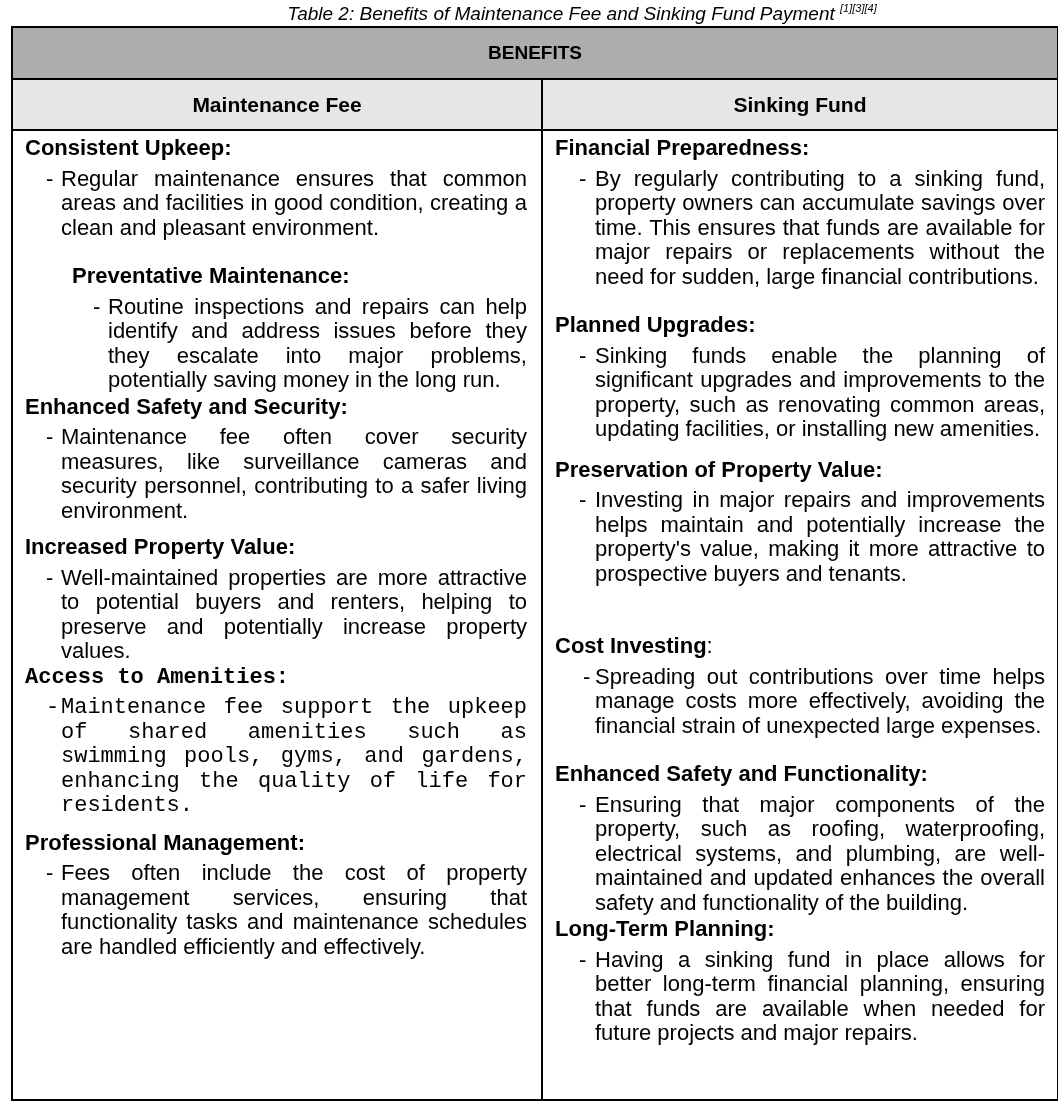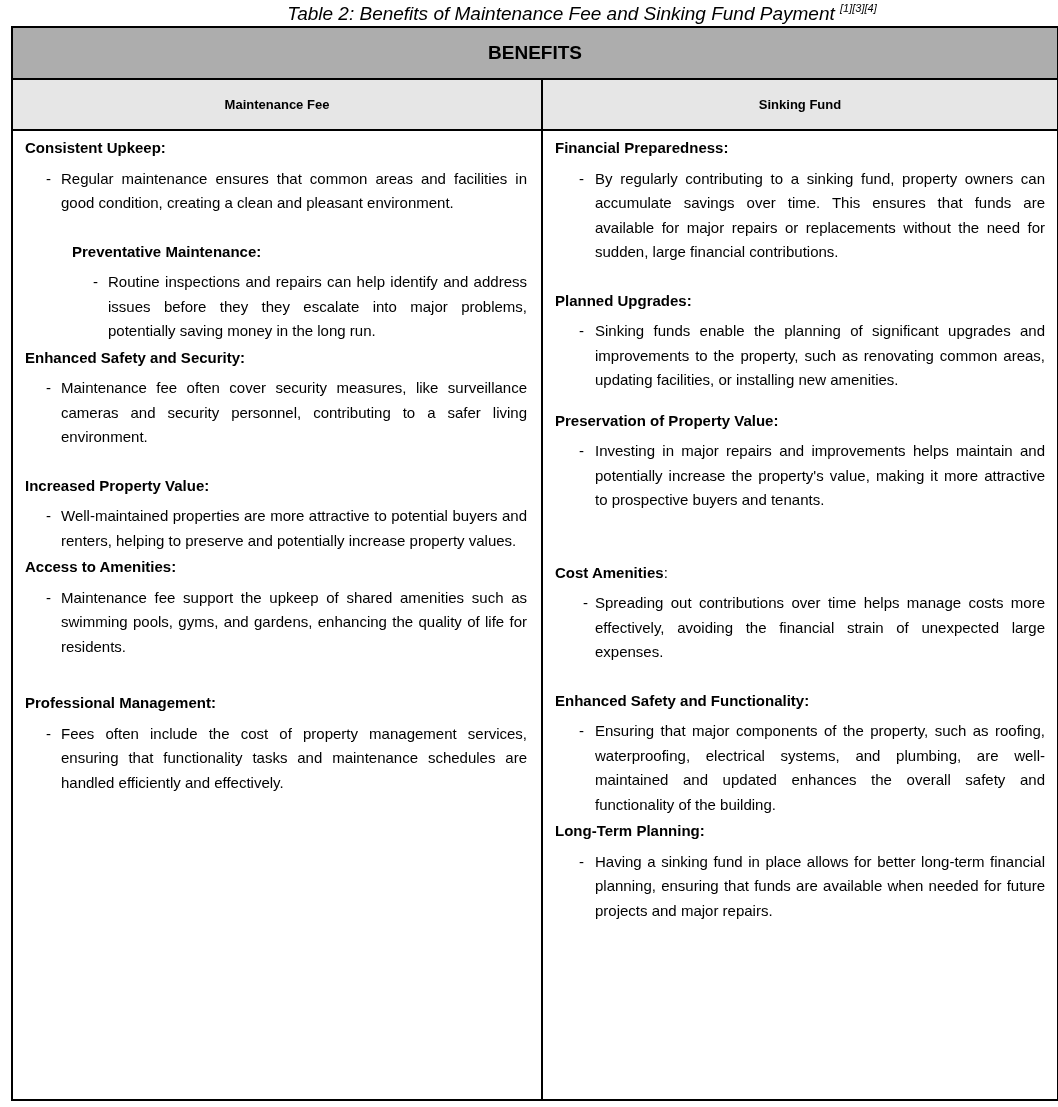--- a/index.html
+++ b/index.html
@@ -15,26 +15,26 @@
   table.benefits {
     position: absolute; left: 11px; top: 26px;
     width: 1048px; border-collapse: collapse; table-layout: fixed;
   }
   table.benefits td, table.benefits th { border: 2px solid #000; padding: 0; }
   th.title {
     background: #adadad; height: 50px; font-size: 19px; font-weight: bold;
     text-align: center; vertical-align: middle;
   }
   th.col {
-    background: #e6e6e6; height: 49px; font-size: 13px; font-weight: bold;
+    background: #e6e6e6; height: 49px; font-size: 21px; font-weight: bold;
     text-align: center; vertical-align: middle;
   }
   td.cell { vertical-align: top; height: 968px; }
   .col-left { width: 530px; }
-  .item { font-size: 15px; line-height: 24.5px; }
+  .item { font-size: 22px; line-height: 24.5px; }
   .item-title { font-weight: bold; margin-top: 2px; }
   .item-title .plain { font-weight: normal; }
   .item-body {
     position: relative; text-align: justify; margin-top: 6px;
   }
   .dash { position: absolute; top: 0; font-weight: normal; }
 </style>
 </head>
 <body>
 
@@ -65,31 +65,31 @@
         <div class="item" style="margin-top:24px;margin-left:47px;">
           <div class="item-title">Preventative Maintenance:</div>
           <div class="item-body" style="padding-left:36px;"><span class="dash" style="left:21px;">-</span><span>Routine inspections and repairs can help identify and address issues before they they escalate into major problems, potentially saving money in the long run.</span></div>
         </div>
 
         <div class="item" style="">
           <div class="item-title">Enhanced Safety and Security:</div>
           <div class="item-body" style="padding-left:36px;"><span class="dash" style="left:21px;">-</span><span>Maintenance fee often cover security measures, like surveillance cameras and security personnel, contributing to a safer living environment.</span></div>
         </div>
 
-        <div class="item" style="margin-top:24px;">
+        <div class="item" style="margin-top:12px;">
           <div class="item-title">Increased Property Value:</div>
           <div class="item-body" style="padding-left:36px;"><span class="dash" style="left:21px;">-</span><span>Well-maintained properties are more attractive to potential buyers and renters, helping to preserve and potentially increase property values.</span></div>
         </div>
 
-        <div class="item" style="margin-top:0px;">
+        <div class="item" style="margin-top:0px;font-family:Liberation Mono, monospace;">
           <div class="item-title">Access to Amenities:</div>
           <div class="item-body" style="padding-left:36px;"><span class="dash" style="left:21px;">-</span><span>Maintenance fee support the upkeep of shared amenities such as swimming pools, gyms, and gardens, enhancing the quality of life for residents.</span></div>
         </div>
 
-        <div class="item" style="margin-top:32px;">
+        <div class="item" style="margin-top:12px;">
           <div class="item-title">Professional Management:</div>
           <div class="item-body" style="padding-left:36px;"><span class="dash" style="left:21px;">-</span><span>Fees often include the cost of property management services, ensuring that functionality tasks and maintenance schedules are handled efficiently and effectively.</span></div>
         </div>
       </div>
     </td>
     <td class="cell">
       <div style="padding: 3px 12px 0 12px;">
 
         <div class="item">
           <div class="item-title">Financial Preparedness:</div>
@@ -100,21 +100,21 @@
           <div class="item-title">Planned Upgrades:</div>
           <div class="item-body" style="padding-left:40px;"><span class="dash" style="left:24px;">-</span><span>Sinking funds enable the planning of significant upgrades and improvements to the property, such as renovating common areas, updating facilities, or installing new amenities.</span></div>
         </div>
 
         <div class="item" style="margin-top:16px;">
           <div class="item-title">Preservation of Property Value:</div>
           <div class="item-body" style="padding-left:40px;"><span class="dash" style="left:24px;">-</span><span>Investing in major repairs and improvements helps maintain and potentially increase the property's value, making it more attractive to prospective buyers and tenants.</span></div>
         </div>
 
         <div class="item" style="margin-top:48px;">
-          <div class="item-title"><span>Cost Amenities</span><span class="plain">:</span></div>
+          <div class="item-title"><span>Cost Investing</span><span class="plain">:</span></div>
           <div class="item-body" style="padding-left:40px;"><span class="dash" style="left:28px;">-</span><span>Spreading out contributions over time helps manage costs more effectively, avoiding the financial strain of unexpected large expenses.</span></div>
         </div>
 
         <div class="item" style="margin-top:24px;">
           <div class="item-title">Enhanced Safety and Functionality:</div>
           <div class="item-body" style="padding-left:40px;"><span class="dash" style="left:24px;">-</span><span>Ensuring that major components of the property, such as roofing, waterproofing, electrical systems, and plumbing, are well-maintained and updated enhances the overall safety and functionality of the building.</span></div>
         </div>
 
         <div class="item" style="">
           <div class="item-title">Long-Term Planning:</div>

